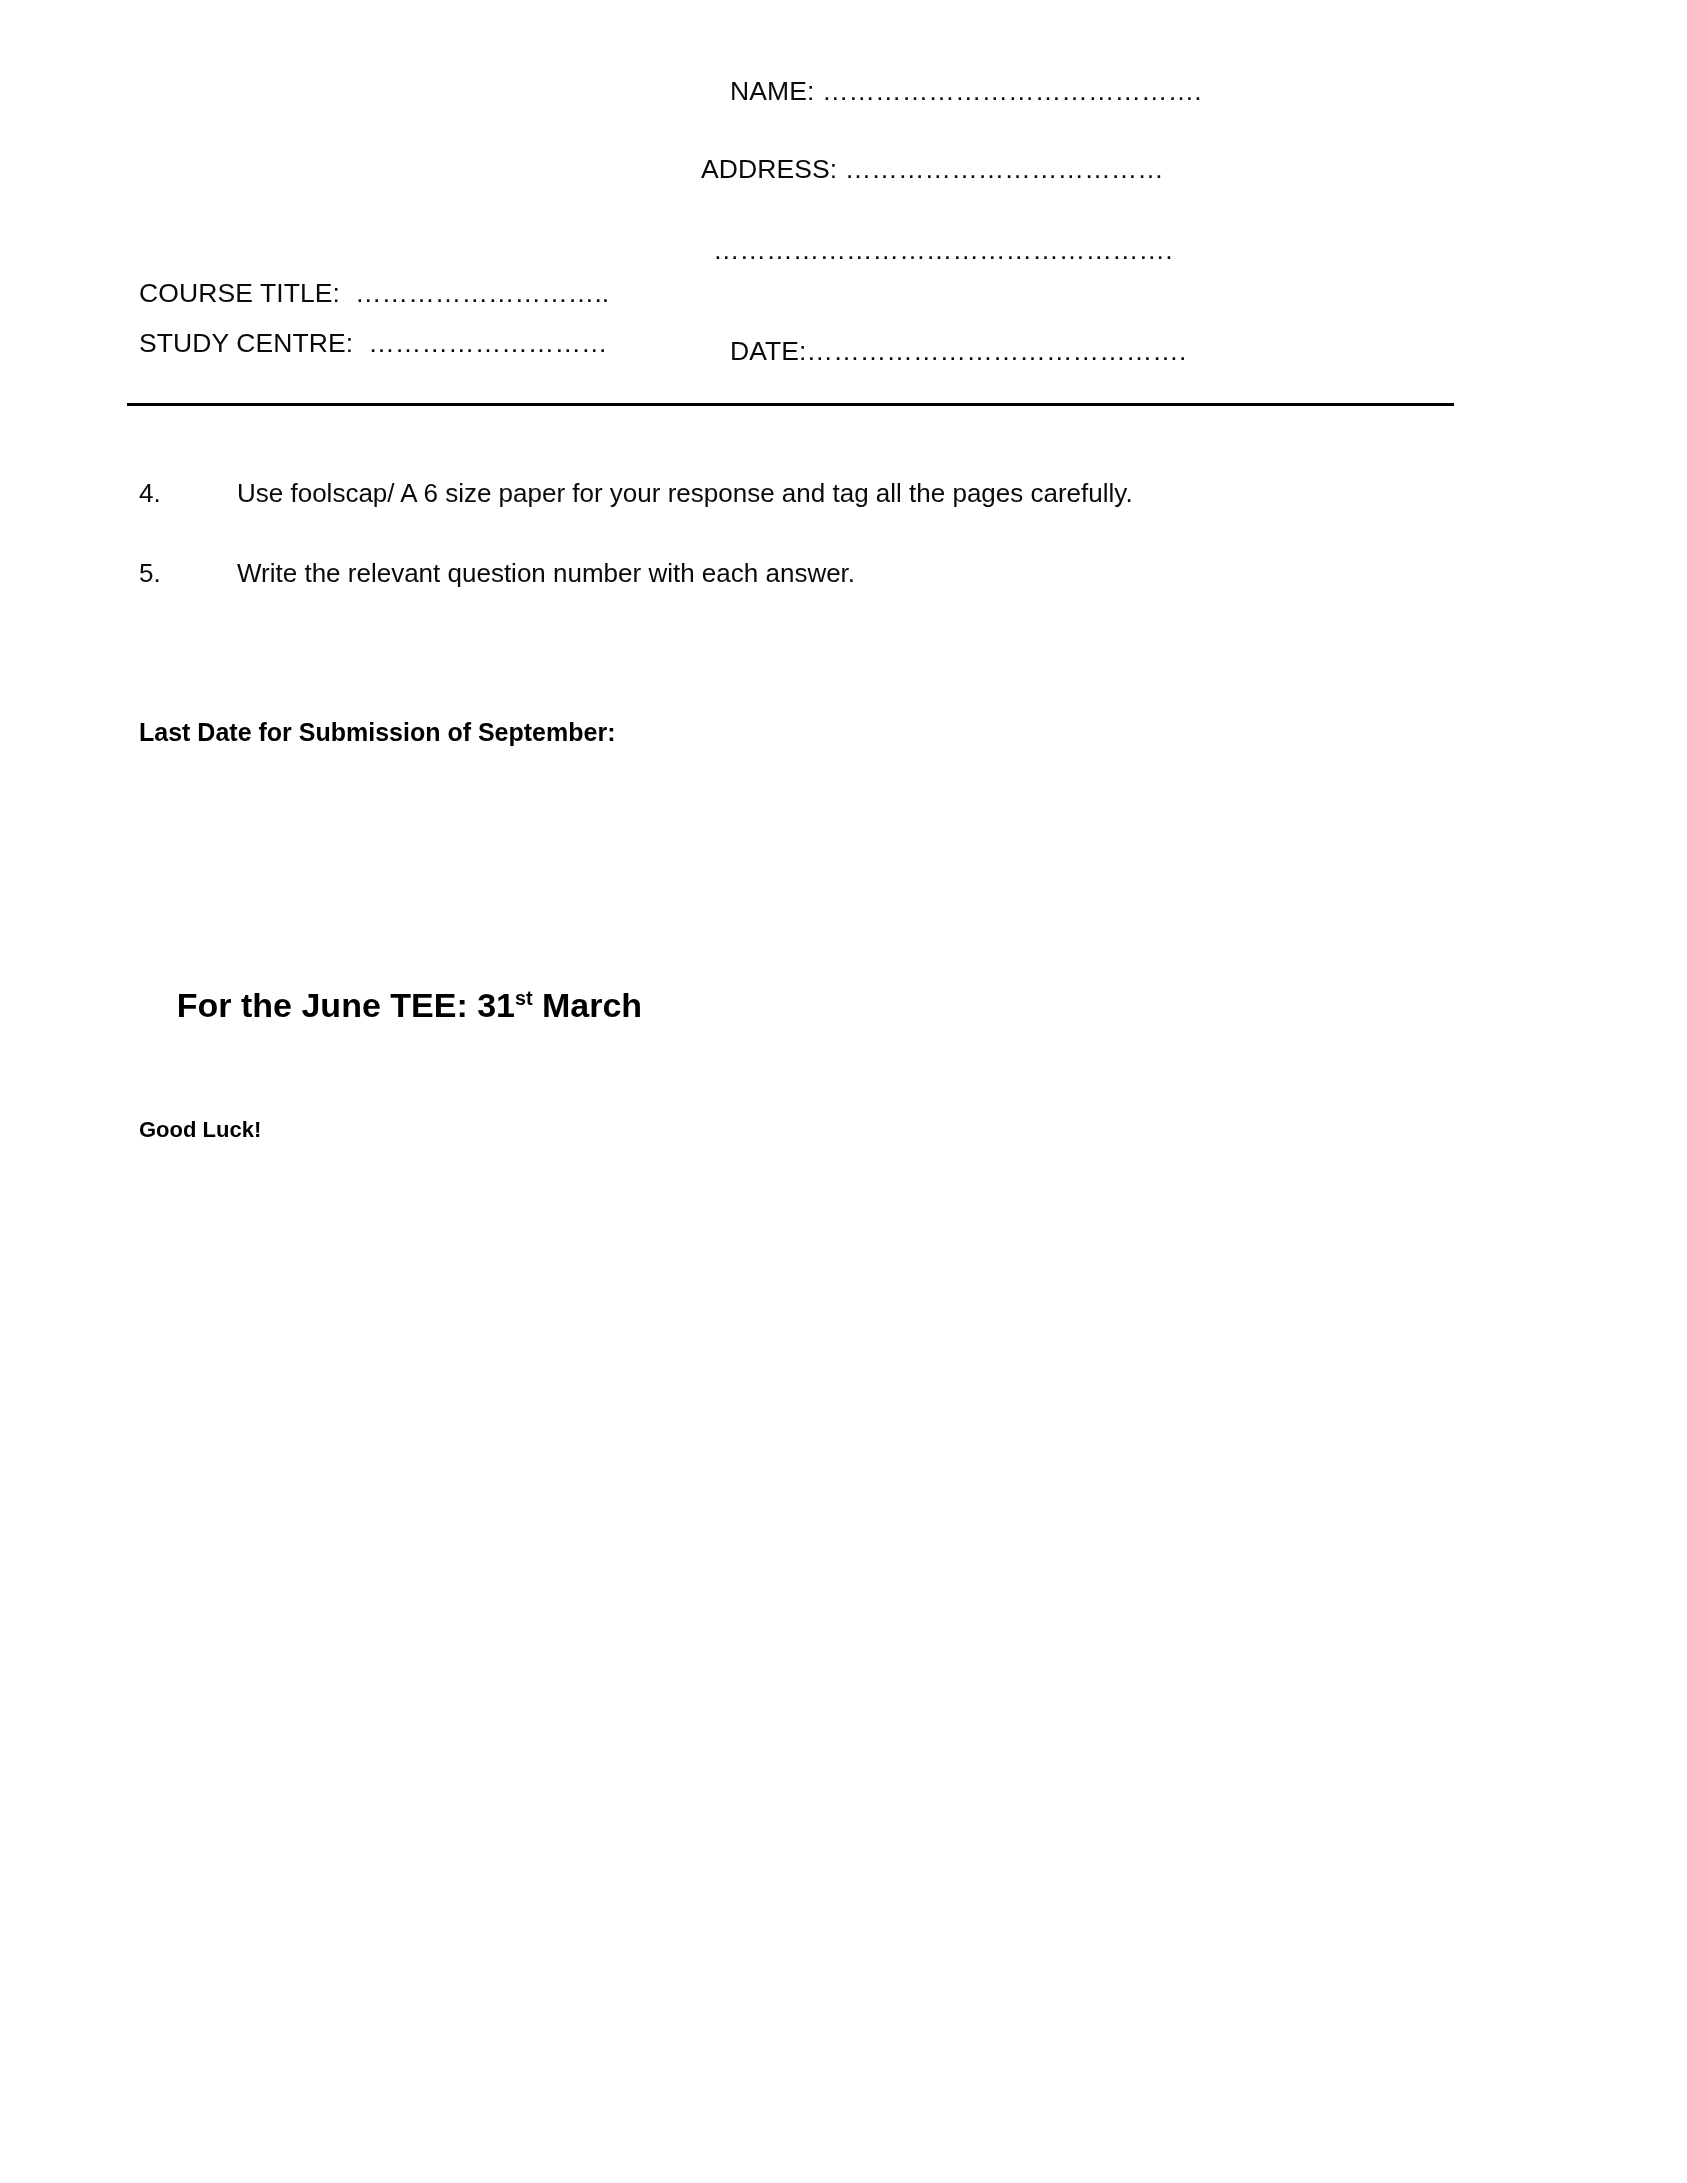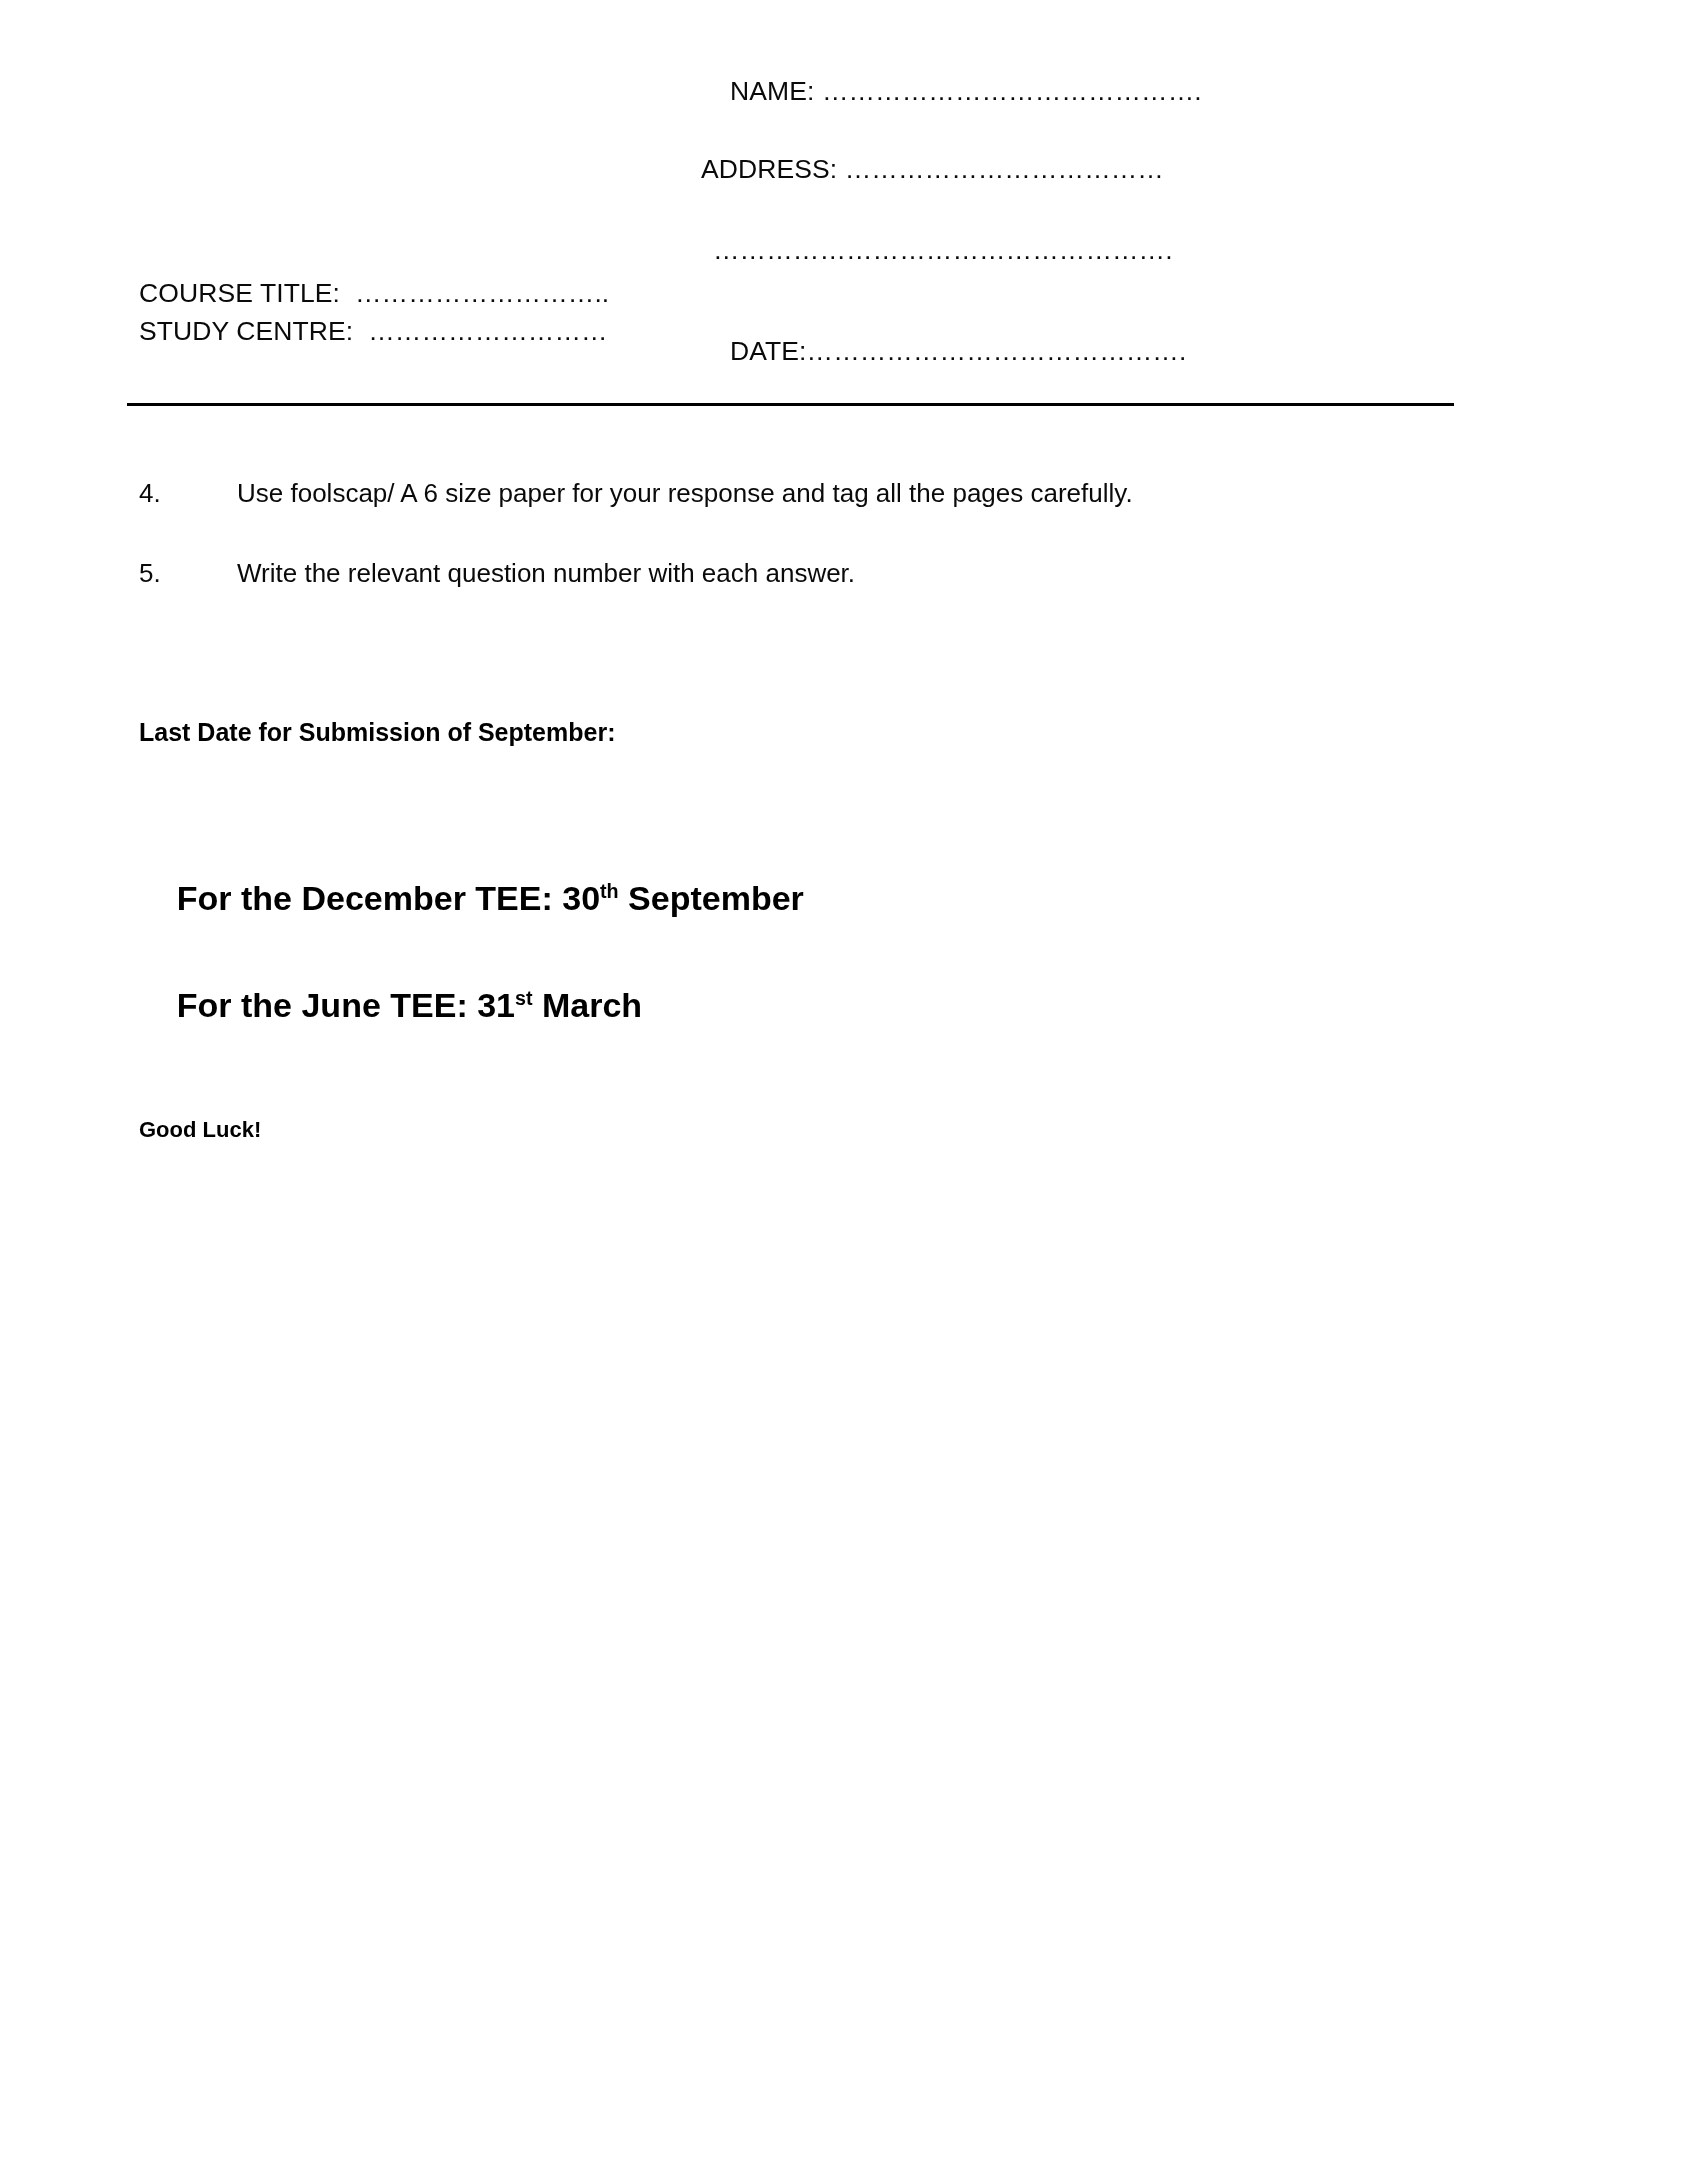--- a/index.html
+++ b/index.html
@@ -31,21 +31,21 @@
     letter-spacing: 0.1px;
     white-space: pre;
     color: #0a0a0a;
   }
 
   .name-line    { left: 730px; top: 76px; }
   .address-line { left: 701px; top: 154px; text-align: right; }
   .address-cont { left: 713px; top: 235px; }
 
   .course-line  { left: 139px;  top: 278px; }
-  .centre-line  { left: 139px;  top: 316px; }
+  .centre-line  { left: 139px;  top: 328px; }
   .date-line    { left: 730px; top: 336px; }
 
   
   .rule {
     position: absolute;
     left: 127px;
     top: 398px;
     width: 1327px;
     height: 0;
     border: 0;
@@ -134,23 +134,20 @@
   <div class="numbered-item item-4">
     <span class="num">4.</span><span class="body">Use foolscap/ A 6 size paper for your response and tag all the pages carefully.</span>
   </div>
 
   <div class="numbered-item item-5">
     <span class="num">5.</span><span class="body">Write the relevant question number with each answer.</span>
   </div>
 
   <div class="subheading">Last Date for Submission of September:</div>
 
-  <div class="deadline deadline-dec">
-    <span>For the December TEE: 30</span><sup>th</sup><span> September</span>
-  </div>
 
   <div class="deadline deadline-june">
     <span>For the June TEE: 31</span><sup>st</sup><span> March</span>
   </div>
 
   <div class="goodluck">Good Luck!</div>
 
 </div>
 
 

